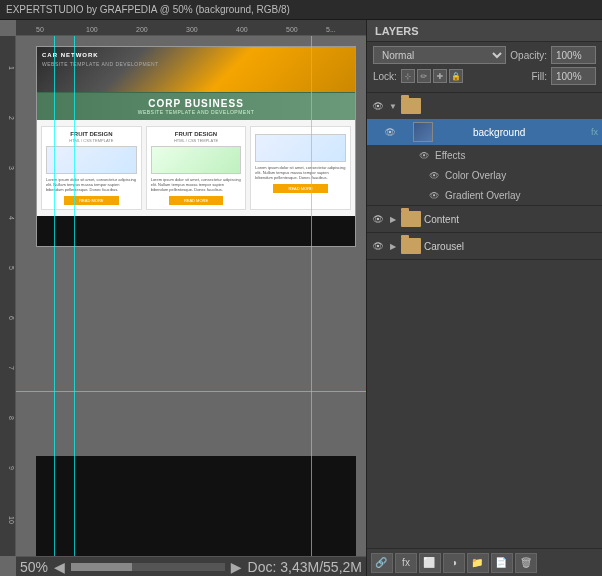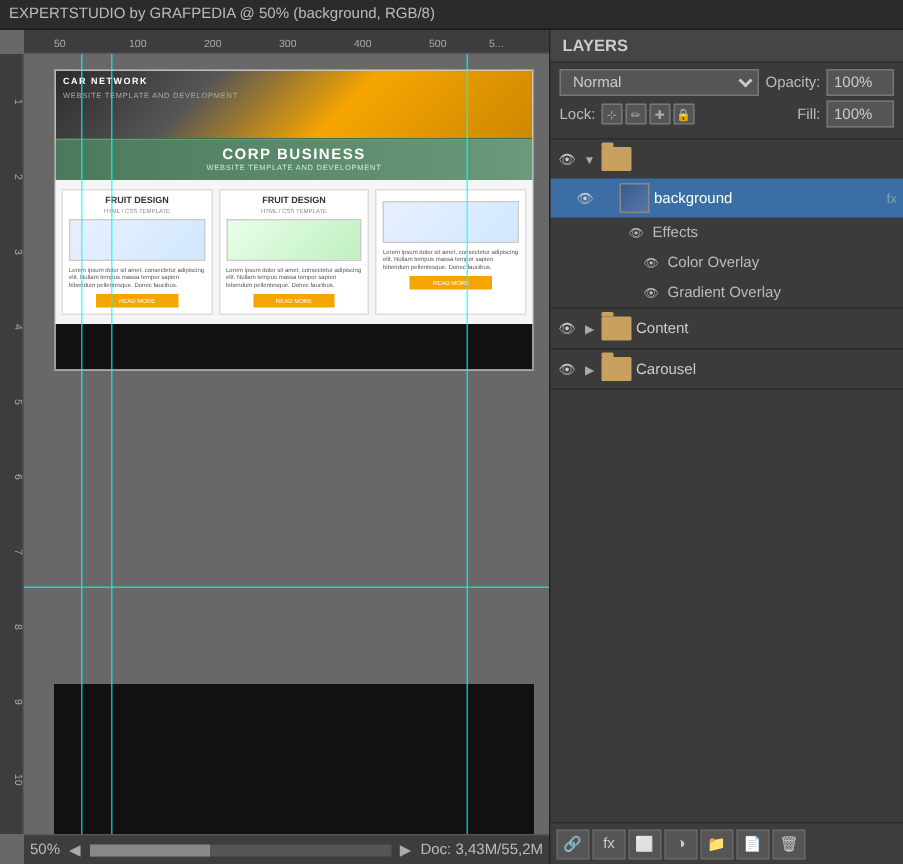--- a/index.html
+++ b/index.html
@@ -229,21 +229,21 @@
     
     #bottom-bar {
       position: absolute;
       bottom: 0; left: 16px; right: 0;
       height: 20px;
       background: #3d3d3d;
       border-top: 1px solid #555;
       display: flex;
       align-items: center;
       padding: 4px 4px;
-      font-size: 10px;
+      font-size: 14px;
       color: #bbb;
       gap: 6px;
     }
     .scroll-arrow {
       cursor: pointer;
       color: #aaa;
     }
 
     
     #layers-panel {
@@ -401,20 +401,21 @@
     .layer-name {
       font-size: 10px;
       color: #ccc;
       flex: 1;
       white-space: nowrap;
       overflow: hidden;
       text-overflow: ellipsis;
     }
     .layer-name.selected {
       color: #fff;
+      margin-left: 37px;
     }
     .fx-icon {
       font-size: 9px;
       color: #aaa;
       margin-left: 2px;
     }
     .fx-icon.active {
       color: #7ab;
     }
 

